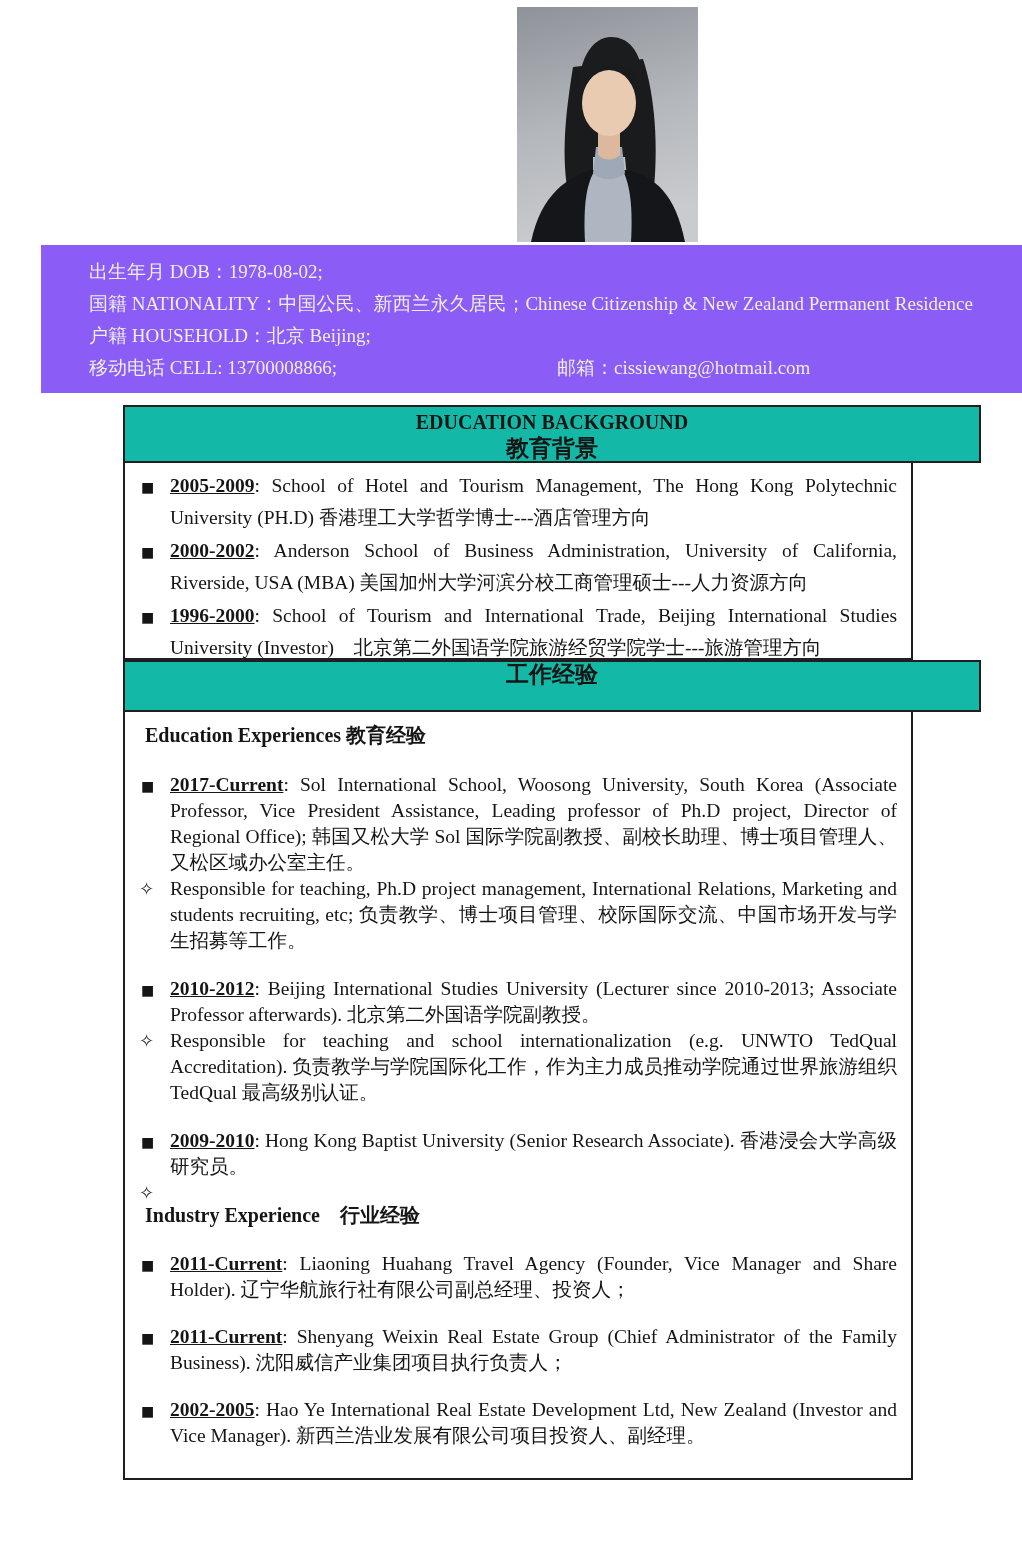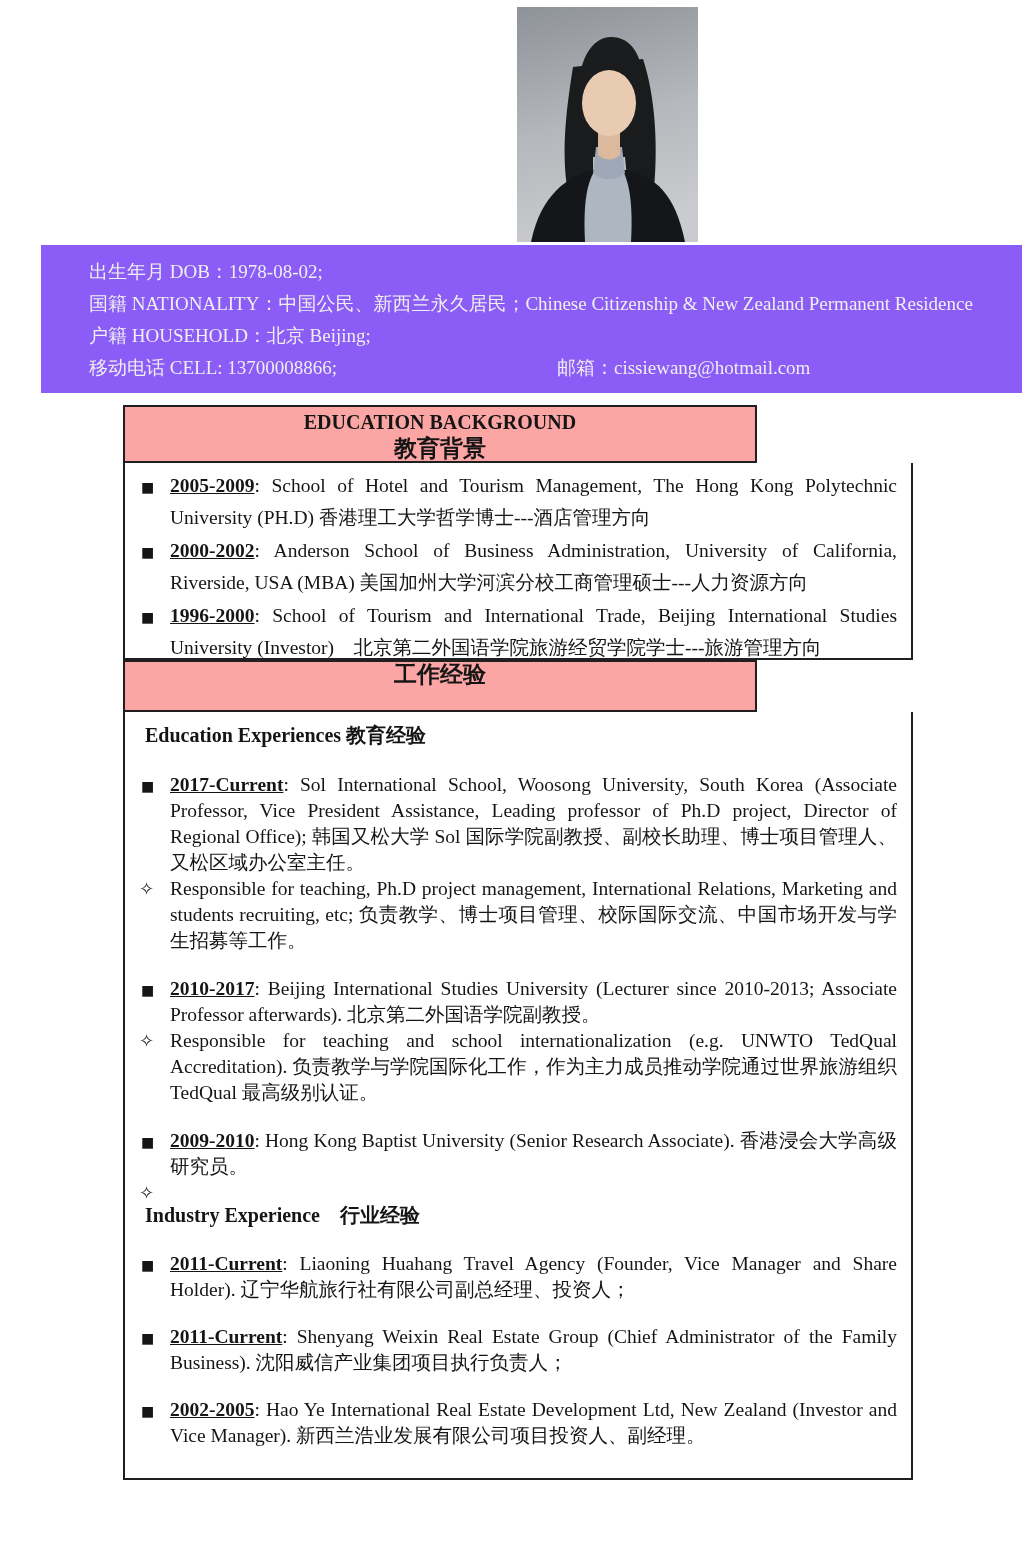--- a/index.html
+++ b/index.html
@@ -15,21 +15,21 @@
     position:absolute;left:0;top:245px;width:1022px;height:148px;
     background:#8b5cf6;color:#efefef;box-sizing:border-box;
     padding:11px 20px 0 48px;font-size:19px;margin-left:41px;
   }
   .banner .row{height:32px;line-height:32px;white-space:nowrap;position:relative;}
   .banner .email{position:absolute;left:468px;top:0;}
   
   .doc{position:absolute;left:123px;top:405px;width:790px;}
   .doc *{box-sizing:border-box;}
   .sec-header{
-    width:634px;background:#fca5a5;border:2px solid #1f1f1f;
+    width:858px;background:#14b8a6;border:2px solid #1f1f1f;
     text-align:center;overflow:hidden;
   }
   .sec-header .en{font-weight:bold;font-size:20px;line-height:27px;margin-top:2px;}
   .sec-header .zh{font-weight:bold;font-size:23px;line-height:25px;}
   .h1{height:58px;}
   .h2{height:52px;}
   .sec-body{
     width:790px;background:#ffffff;border:2px solid #1f1f1f;border-top:none;
     overflow:hidden;font-size:19.5px;
   }
@@ -127,21 +127,21 @@
       <span class="sq">■</span>
       <span class="date">2017-Current</span><span>: Sol International School, Woosong University, South Korea (Associate Professor, Vice President Assistance, Leading professor of Ph.D project, Director of Regional Office); 韩国又松大学 Sol 国际学院副教授、副校长助理、博士项目管理人、又松区域办公室主任。</span>
     </div>
     <div class="w-detail">
       <span class="dia">✧</span>
       <span>Responsible for teaching, Ph.D project management, International Relations, Marketing and students recruiting, etc; 负责教学、博士项目管理、校际国际交流、中国市场开发与学生招募等工作。</span>
     </div>
 
     <div class="item w-entry">
       <span class="sq">■</span>
-      <span class="date">2010-2017</span><span>: Beijing International Studies University (Lecturer since 2010-2013; Associate Professor afterwards). 北京第二外国语学院副教授。</span>
+      <span class="date">2010-2012</span><span>: Beijing International Studies University (Lecturer since 2010-2013; Associate Professor afterwards). 北京第二外国语学院副教授。</span>
     </div>
     <div class="w-detail">
       <span class="dia">✧</span>
       <span>Responsible for teaching and school internationalization (e.g. UNWTO TedQual Accreditation). 负责教学与学院国际化工作，作为主力成员推动学院通过世界旅游组织 TedQual 最高级别认证。</span>
     </div>
 
     <div class="item w-entry">
       <span class="sq">■</span>
       <span class="date">2009-2010</span><span>: Hong Kong Baptist University (Senior Research Associate).  香港浸会大学高级研究员。</span>
     </div>

